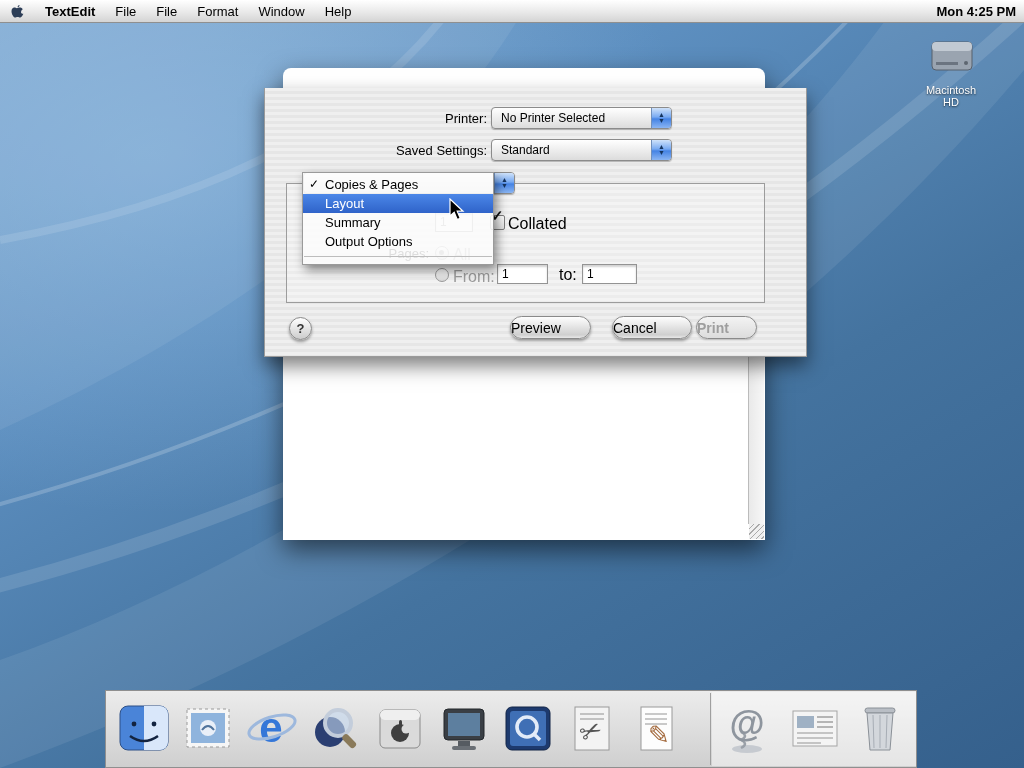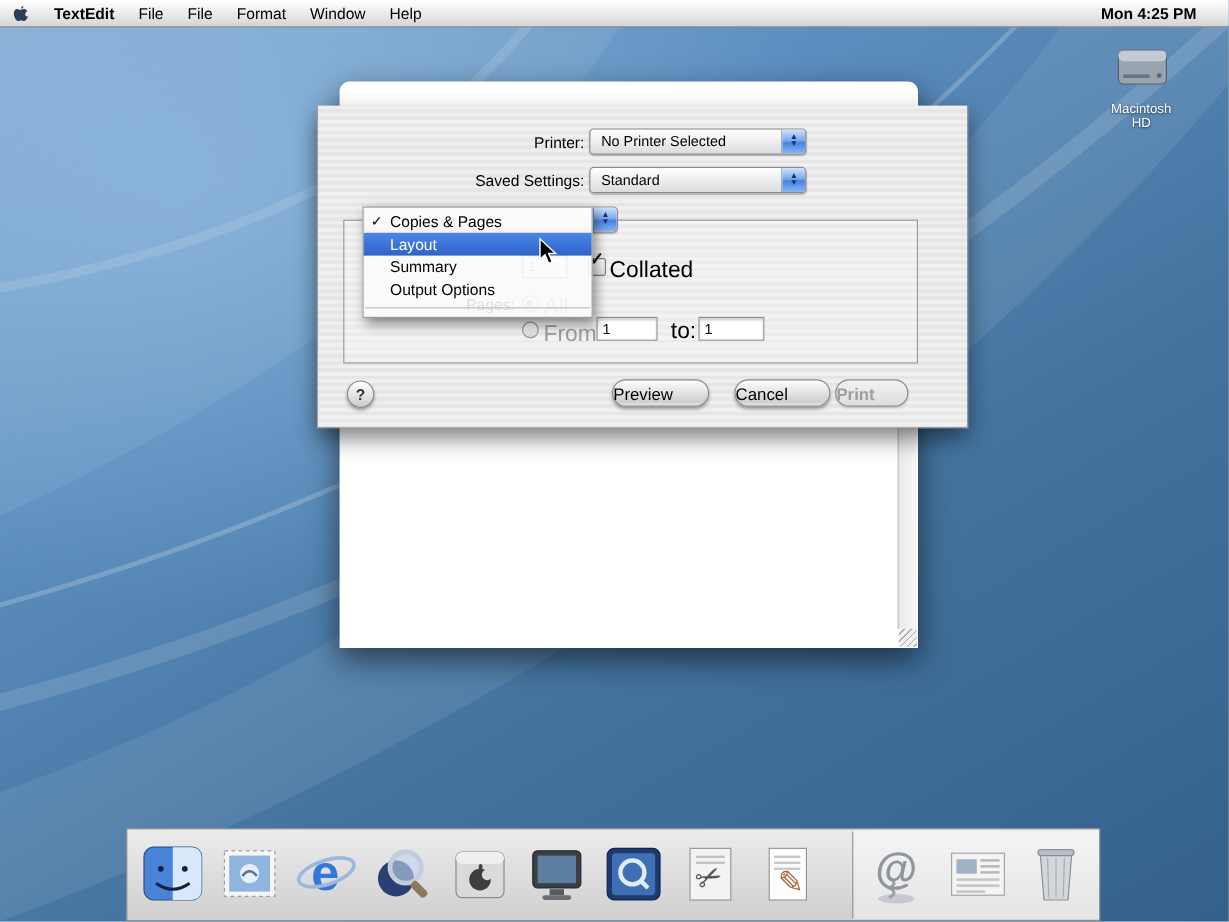--- a/index.html
+++ b/index.html
@@ -2,29 +2,29 @@
 <html><head>
 <meta charset="utf-8">
 <style>
   html,body{margin:0;padding:0;}
   .screen{position:relative;width:1024px;height:768px;overflow:hidden;
     font-family:"Liberation Sans",sans-serif;
     background:
       radial-gradient(ellipse 900px 600px at 15% 20%, rgba(160,200,235,0.45), rgba(0,0,0,0) 60%),
       linear-gradient(150deg,#7ba6cf 0%, #5d8fc0 30%, #44739f 62%, #35608c 100%);}
   .abs{position:absolute;}
-  .lbl{font-size:19px;color:#000;}
+  .lbl{font-size:16px;color:#000;}
   .gray{color:#9b9b9b;}
   
   .menubar{left:0;top:0;width:1024px;height:22px;z-index:50;
     background:linear-gradient(#ffffff,#e9e9e9 55%,#d4d4d4);border-bottom:1px solid #8f8f8f;
     display:flex;align-items:center;font-size:13px;color:#000;}
   .mb-item{padding:0 10px;height:22px;display:flex;align-items:center;}
   .mb-app{font-weight:bold;}
-  .mb-clock{margin-left:auto;padding-right:27px;font-weight:bold;}
+  .mb-clock{margin-left:auto;padding-right:8px;font-weight:bold;}
   
   .window{left:283px;top:68px;width:482px;height:472px;border-radius:8px 8px 0 0;
     box-shadow:0 10px 26px rgba(0,0,0,0.55);background:#fff;z-index:5;}
   .titlebar{position:absolute;left:0;top:0;right:0;height:24px;border-radius:8px 8px 0 0;
     background:repeating-linear-gradient(180deg,#f4f4f4 0 3px,#e3e3e3 3px 6px);
     border-bottom:1px solid #8e8e8e;}
   .tl{position:absolute;top:6px;width:12px;height:12px;border-radius:50%;}
   .title{position:absolute;left:0;right:0;top:4px;text-align:center;font-size:13px;font-weight:bold;color:#111;}
   .docarea{position:absolute;left:1px;top:25px;right:1px;bottom:1px;background:#fff;}
   .scrollbar{position:absolute;top:25px;right:1px;bottom:16px;width:15px;

